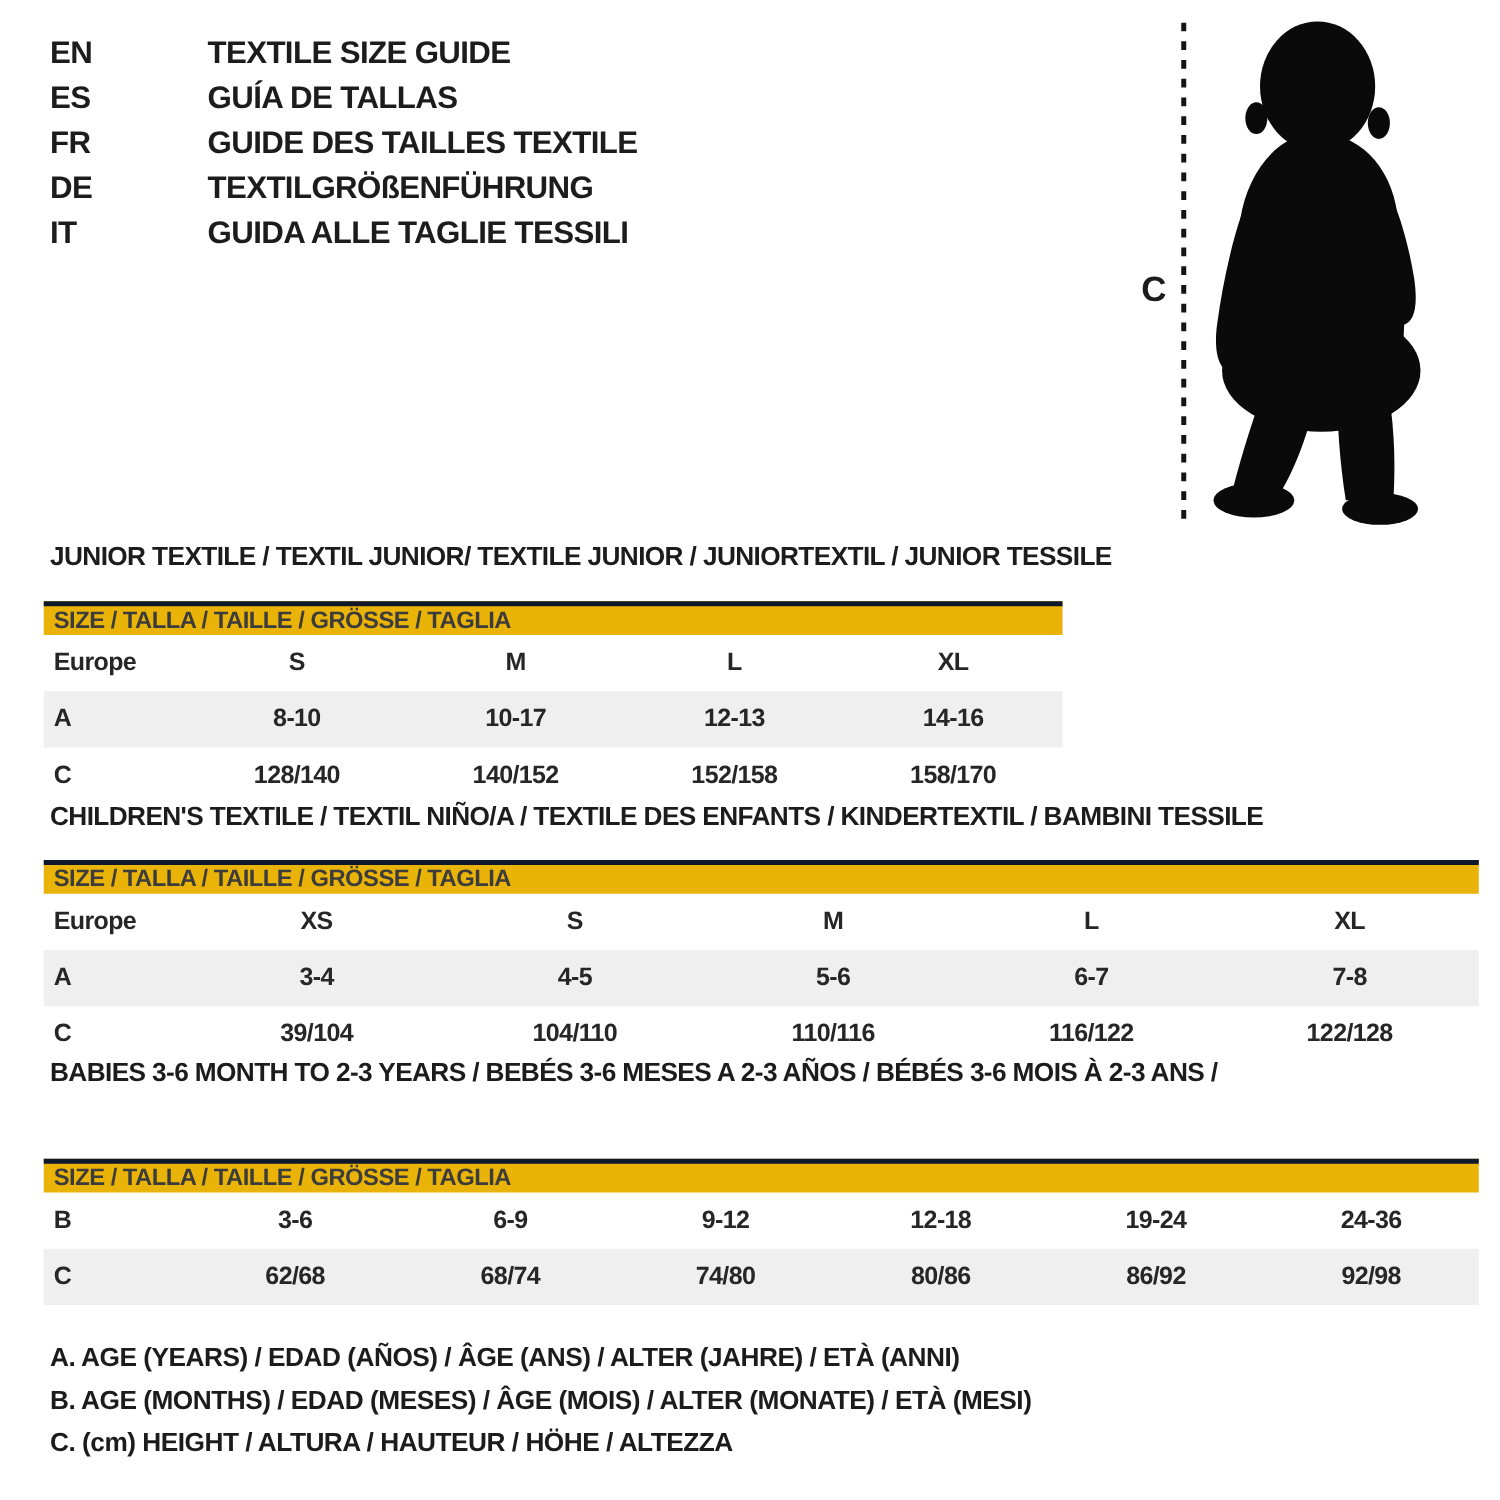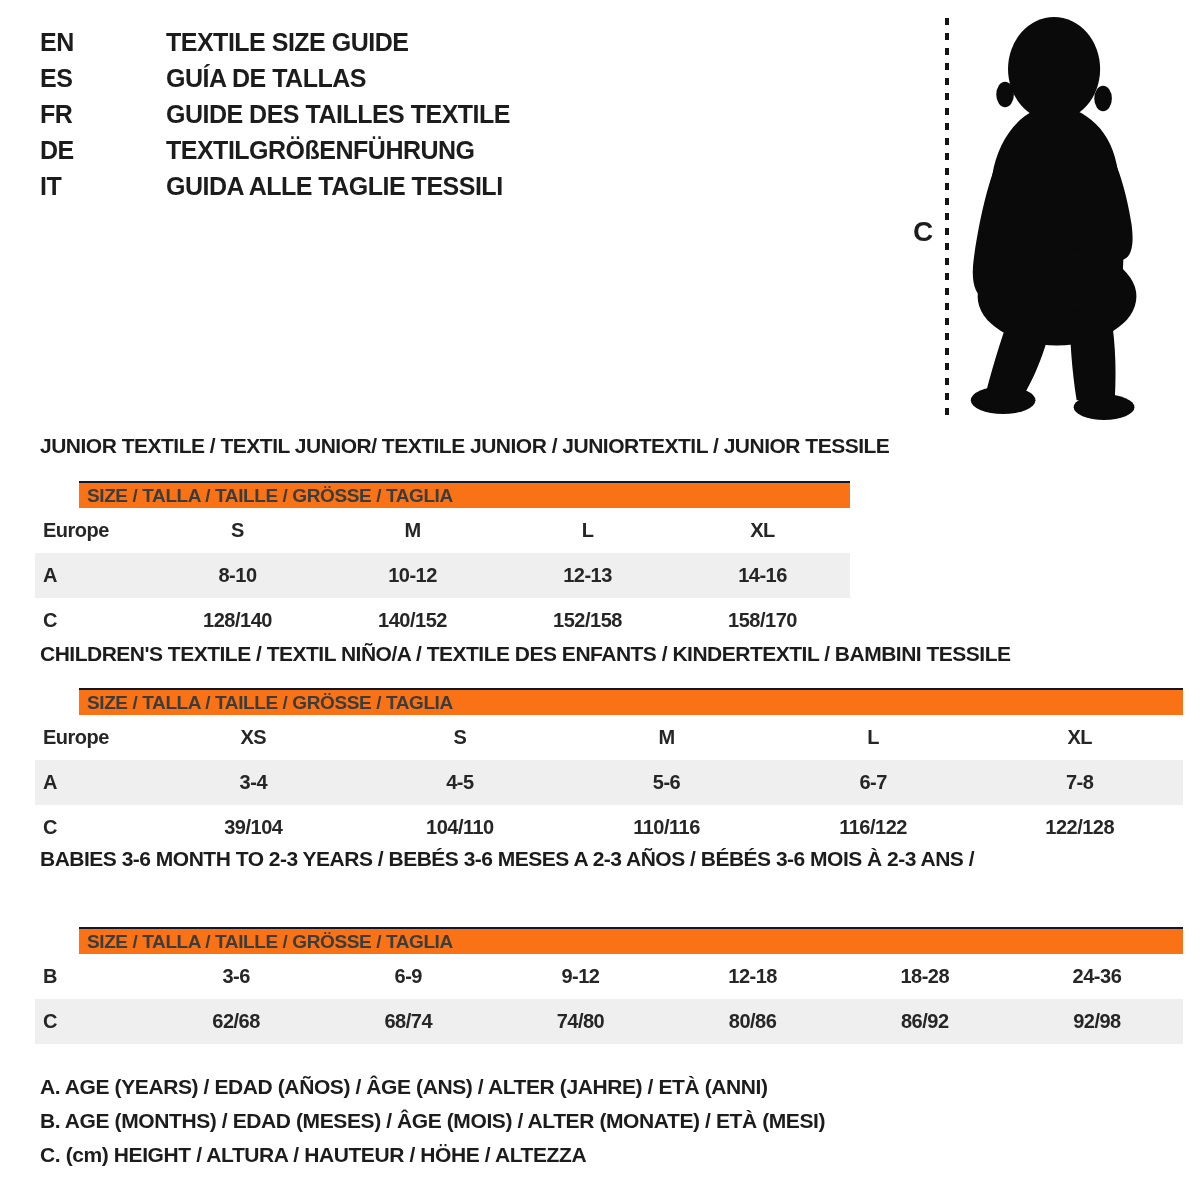--- a/index.html
+++ b/index.html
@@ -31,24 +31,24 @@
   #children-title { top: 642px; }
   #babies-title-1 { top: 847px; }
   #babies-title-2 { top: 880px; }
 
   
   .tbl { position: absolute; left: 35px; }
   #junior-table   { top: 481px; width: 815px;  }
   #children-table { top: 688px; width: 1148px; }
   #babies-table   { top: 927px; width: 1148px; }
 
-  .size-bar { height: 27px; background: #f97316; border-top: 2px solid #0f172a;
+  .size-bar { height: 27px; background: #eab308; border-top: 4px solid #0f172a;
               display: flex; align-items: center; padding-left: 8px; box-sizing: border-box;
               font-size: 19px; font-weight: 700; color: #3c3c3c; letter-spacing: -0.4px;
-              white-space: nowrap; overflow: hidden; margin-left: 44px; }
+              white-space: nowrap; overflow: hidden; }
   .t-row { display: flex; height: 45px; align-items: center;
            font-size: 20px; font-weight: 700; letter-spacing: -0.5px; color: #262626; }
   .t-row.alt { background: #efefef; }
   .t-row .lbl { width: 115px; padding-left: 8px; box-sizing: border-box; }
   .t-row .c { flex: 1; text-align: center; }
 
   
   .legend { position: absolute; left: 40px; top: 1070px; }
   .legend-line { font-size: 21px; font-weight: 700; letter-spacing: -0.4px;
                  line-height: 34px; white-space: nowrap; }
@@ -108,21 +108,21 @@
     <div class="t-row">
       <span class="lbl">Europe</span>
       <span class="c">S</span>
       <span class="c">M</span>
       <span class="c">L</span>
       <span class="c">XL</span>
     </div>
     <div class="t-row alt">
       <span class="lbl">A</span>
       <span class="c">8-10</span>
-      <span class="c">10-12</span>
+      <span class="c">10-17</span>
       <span class="c">12-13</span>
       <span class="c">14-16</span>
     </div>
     <div class="t-row">
       <span class="lbl">C</span>
       <span class="c">128/140</span>
       <span class="c">140/152</span>
       <span class="c">152/158</span>
       <span class="c">158/170</span>
     </div>
@@ -159,21 +159,21 @@
 
   <div class="sec-title" id="babies-title-1">BABIES 3-6 MONTH TO 2-3 YEARS / BEBÉS 3-6 MESES A 2-3 AÑOS / BÉBÉS 3-6 MOIS À 2-3 ANS /</div>
   <div class="tbl" id="babies-table">
     <div class="size-bar">SIZE / TALLA / TAILLE / GRÖSSE / TAGLIA</div>
     <div class="t-row">
       <span class="lbl">B</span>
       <span class="c">3-6</span>
       <span class="c">6-9</span>
       <span class="c">9-12</span>
       <span class="c">12-18</span>
-      <span class="c">18-28</span>
+      <span class="c">19-24</span>
       <span class="c">24-36</span>
     </div>
     <div class="t-row alt">
       <span class="lbl">C</span>
       <span class="c">62/68</span>
       <span class="c">68/74</span>
       <span class="c">74/80</span>
       <span class="c">80/86</span>
       <span class="c">86/92</span>
       <span class="c">92/98</span>

